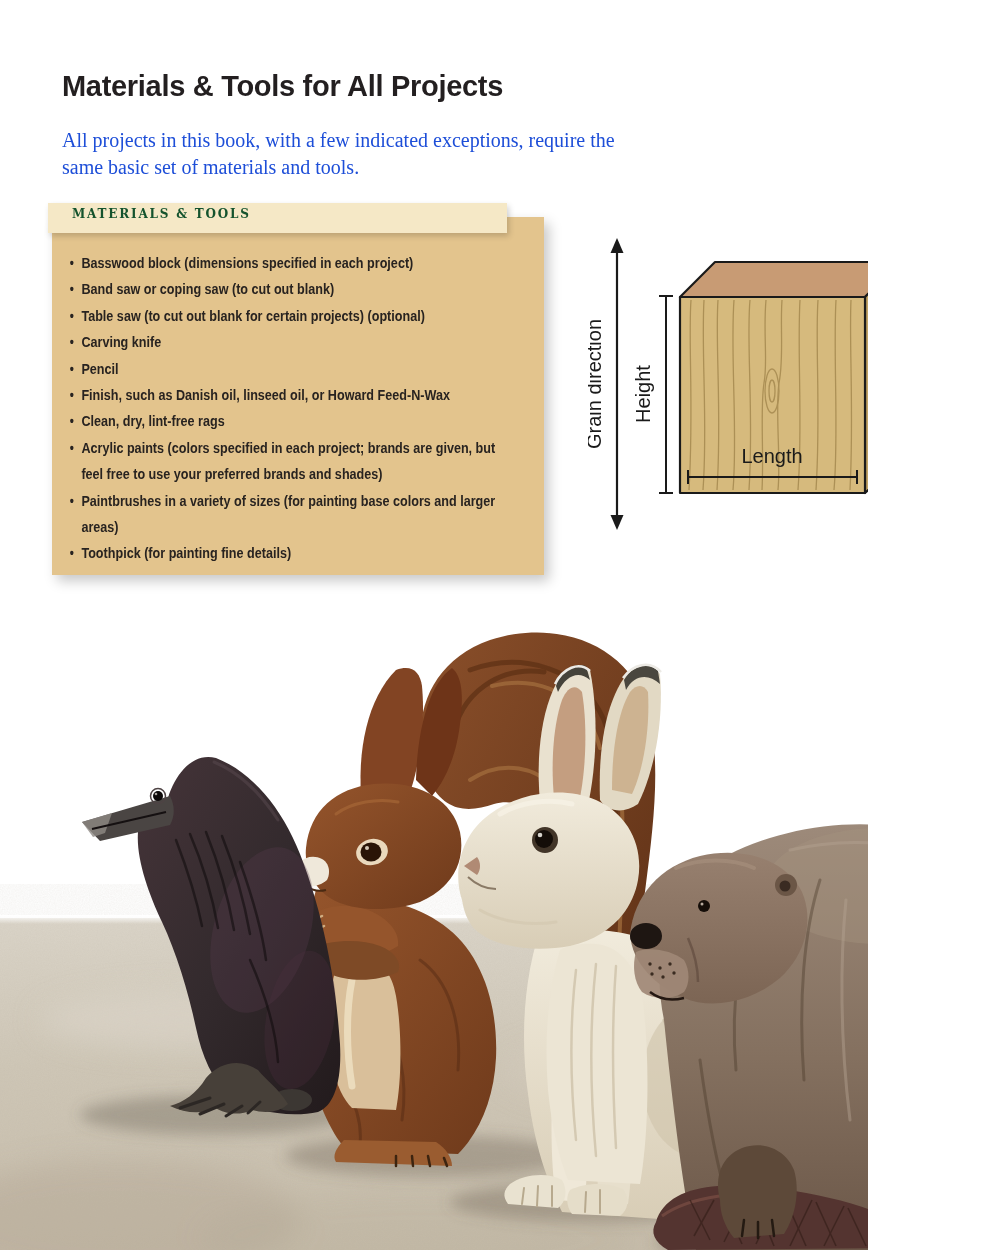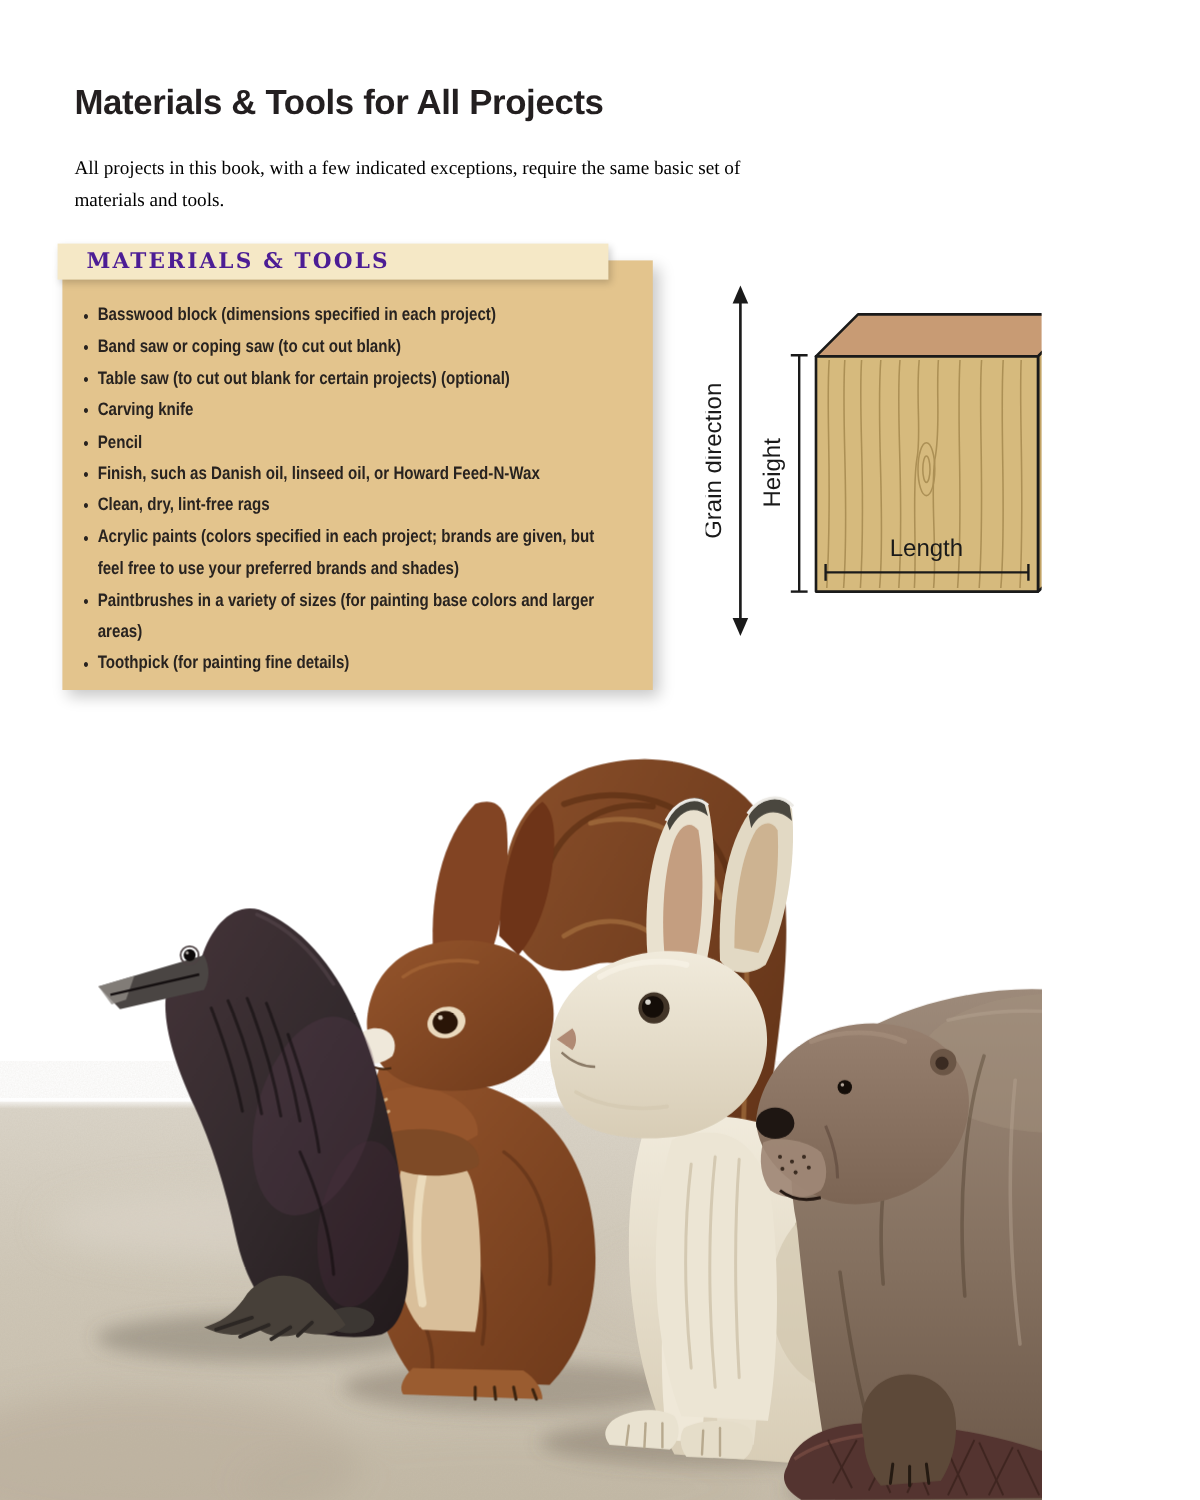--- a/index.html
+++ b/index.html
@@ -13,25 +13,25 @@
     --cube-grain:#a88c52;
     --diagram-ink:#1a1a1a;
   }
   html,body{margin:0;padding:0;background:#ffffff;}
   .page{position:relative;width:868px;height:1250px;background:#ffffff;overflow:hidden;
         font-family:"Liberation Sans",sans-serif;}
   .title{position:absolute;left:62px;top:70px;width:560px;margin:0;
          font-family:"Liberation Sans",sans-serif;font-weight:700;font-size:29px;
          letter-spacing:-0.3px;color:var(--text-dark);}
   .intro{position:absolute;left:62px;top:127px;width:585px;margin:0;
-         font-family:"Liberation Serif",serif;font-size:16px;line-height:27px;color:#000000;}
+         font-family:"Liberation Serif",serif;font-size:20px;line-height:27px;color:#1d4ed8;}
   .mt-band{position:absolute;left:48px;top:203px;width:459px;height:30px;z-index:3;
            background:var(--cream-band);box-shadow:2px 3px 6px rgba(0,0,0,0.18);}
   .mt-band h2{margin:0;padding:4px 0 0 24px;font-family:"DejaVu Serif",serif;font-weight:700;
-              font-size:18px;letter-spacing:1.8px;color:#4c1d95;}
+              font-size:12px;letter-spacing:1.8px;color:#14532d;}
   .mt-box{position:absolute;left:52px;top:217px;width:492px;height:358px;z-index:2;
           background:var(--tan-box);box-shadow:5px 6px 12px rgba(0,0,0,0.22);}
   .mt-box ul{margin:0;padding:33px 0 0 20px;width:530px;list-style:none;
              transform:scaleX(0.84);transform-origin:left top;}
   .mt-box li{position:relative;padding-left:15px;
              font-family:"Liberation Sans",sans-serif;font-weight:700;font-size:15px;
              line-height:26.4px;color:var(--list-text);}
   .mt-box li::before{content:"\2022";position:absolute;left:1px;top:0;font-size:14px;}
   .diagram{position:absolute;left:588px;top:233px;width:372px;height:302px;}
   .diagram text{font-family:"Liberation Sans",sans-serif;font-size:20px;fill:var(--diagram-ink);}

